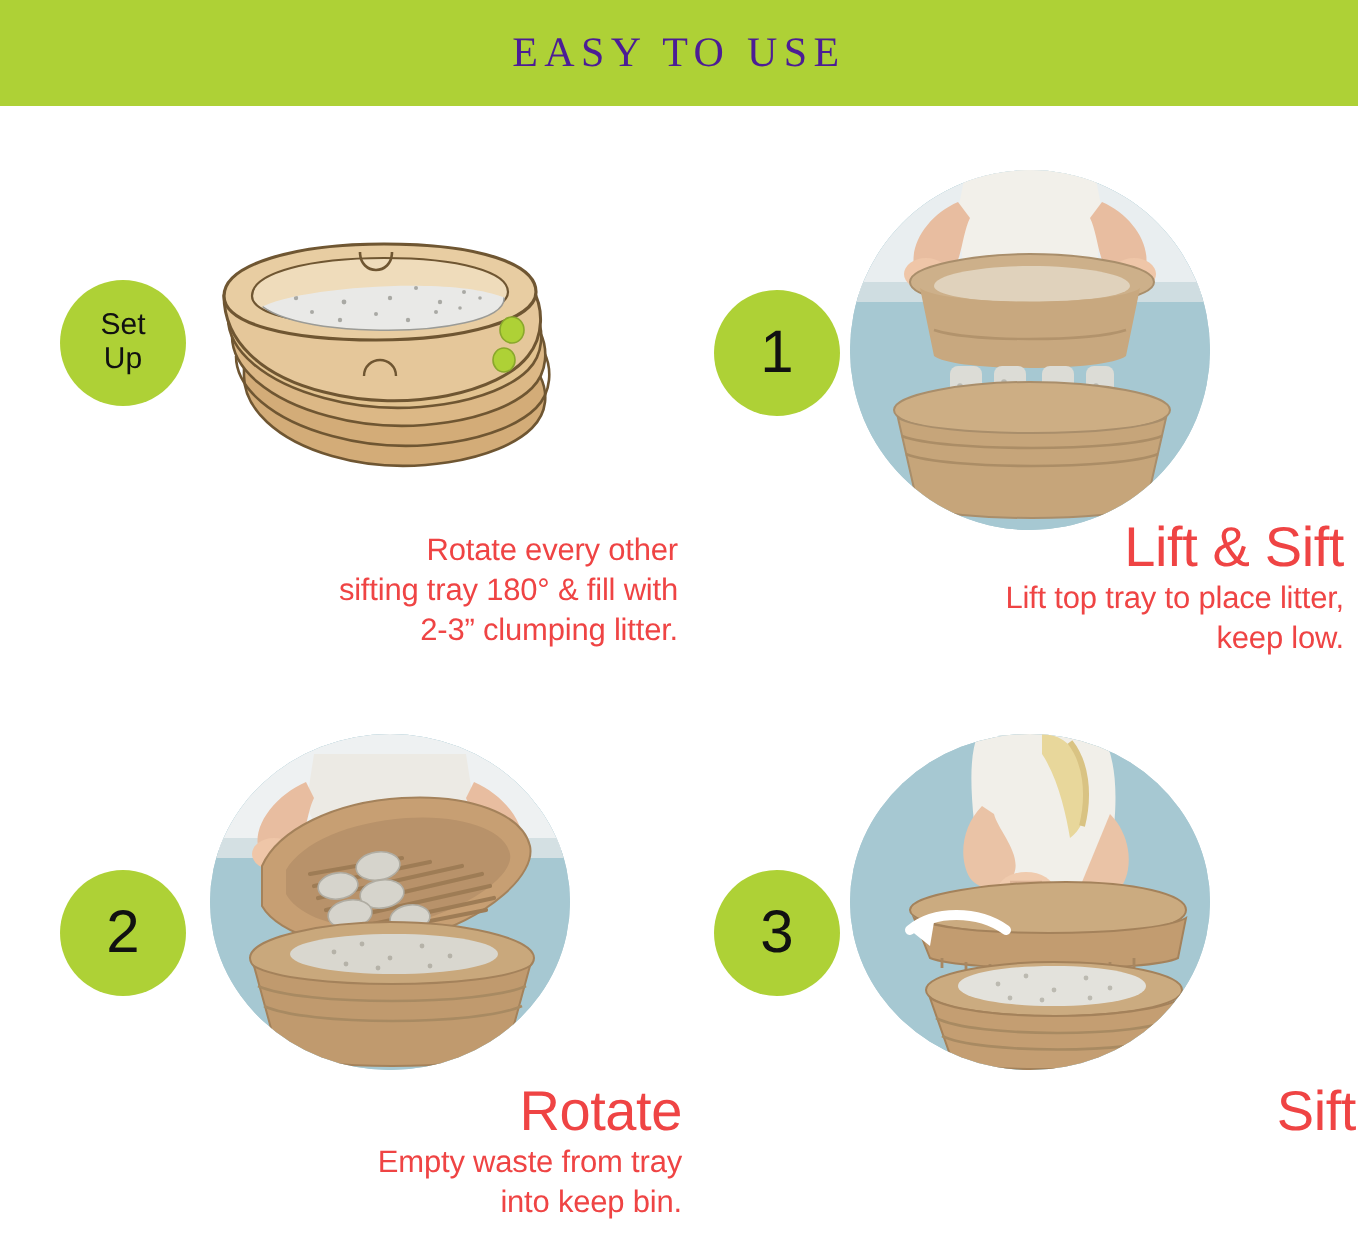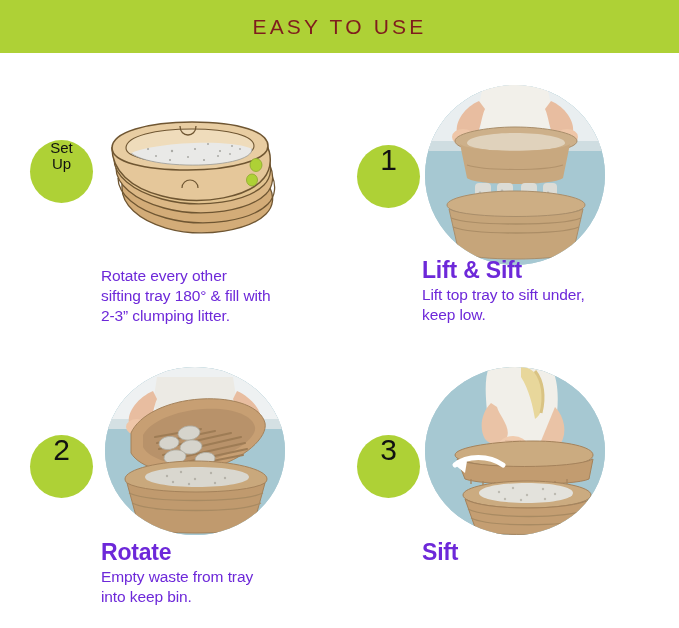--- a/index.html
+++ b/index.html
@@ -27,23 +27,24 @@
     height: 53px;
     background: #aed136;
     display: flex;
     align-items: center;
     justify-content: center;
   }
   .header-title {
     font-size: 21px;
     font-weight: 500;
     letter-spacing: 3.2px;
-    color: #7f1d1d;
+    color: #4c1d95;
     text-transform: uppercase;
     line-height: 1;
+    font-family: Liberation Serif, serif;
   }
 
   
   .steps {
     position: absolute;
     left: 0; top: 53px;
     width: 679px;
     height: 575px;
   }
   .step {
@@ -59,21 +60,21 @@
   
   .badge {
     position: absolute;
     width: 63px;
     height: 63px;
     border-radius: 50%;
     background: #aed136;
     display: flex;
     flex-direction: column;
     align-items: center;
-    justify-content: flex-start;
+    justify-content: center;
     color: #111111;
   }
   .badge-number { font-size: 30px; font-weight: 400; line-height: 1; }
   .badge-word   { font-size: 15px; font-weight: 400; line-height: 1.08; }
 
   .badge-setup { left: 30px; top: 87px; }
   .badge-one   { left: 18px; top: 92px; }
   .badge-two   { left: 30px; top: 95px; }
   .badge-three { left: 18px; top: 95px; }
 
@@ -93,25 +94,26 @@
   }
   .photo-one   { left: 86px;  top: 32px;  width: 180px; height: 180px; }
   .photo-two   { left: 105px; top: 27px;  width: 180px; height: 168px; }
   .photo-three { left: 86px;  top: 27px;  width: 180px; height: 168px; }
 
   .photo-inner { position: absolute; inset: 0; }
 
   
   .caption {
     position: absolute;
-    color: #6d28d9;
+    color: #ef4444;
+    text-align: right;
   }
   .caption-heading {
-    font-size: 23px;
-    font-weight: 700;
+    font-size: 28px;
+    font-weight: 400;
     line-height: 1.12;
     letter-spacing: -0.2px;
     margin-bottom: 1px;
   }
   .caption-body {
     font-size: 15.5px;
     font-weight: 400;
     line-height: 1.28;
     letter-spacing: -0.1px;
     white-space: pre-line;
@@ -245,21 +247,21 @@
 
           <path d="M22 120 C22 112 58 106 90 106 C124 106 160 112 160 120 C160 128 124 133 90 133 C56 133 22 128 22 120 Z" fill="#cdae84" stroke="#a98e6b" stroke-width="1"></path>
           <path d="M24 124 L34 168 C50 176 132 176 148 168 L158 124 C140 134 42 134 24 124 Z" fill="#c6a57a" stroke="#a98e6b" stroke-width="1"></path>
           <path d="M26 133 C46 141 136 141 156 133" fill="none" stroke="#ab8d66" stroke-width="1.3"></path>
           <path d="M28 142 C48 150 134 150 154 142" fill="none" stroke="#ab8d66" stroke-width="1.3"></path>
         </svg>
       </div>
 
       <div class="caption cap-one">
         <div class="caption-heading">Lift &amp; Sift</div>
-        <div class="caption-body">Lift top tray to sift under,
+        <div class="caption-body">Lift top tray to place litter,
 keep low.</div>
       </div>
     </div>
 
     <div class="step step-bl">
 
       <div class="badge badge-two">
         <span class="badge-number">2</span>
       </div>
 

